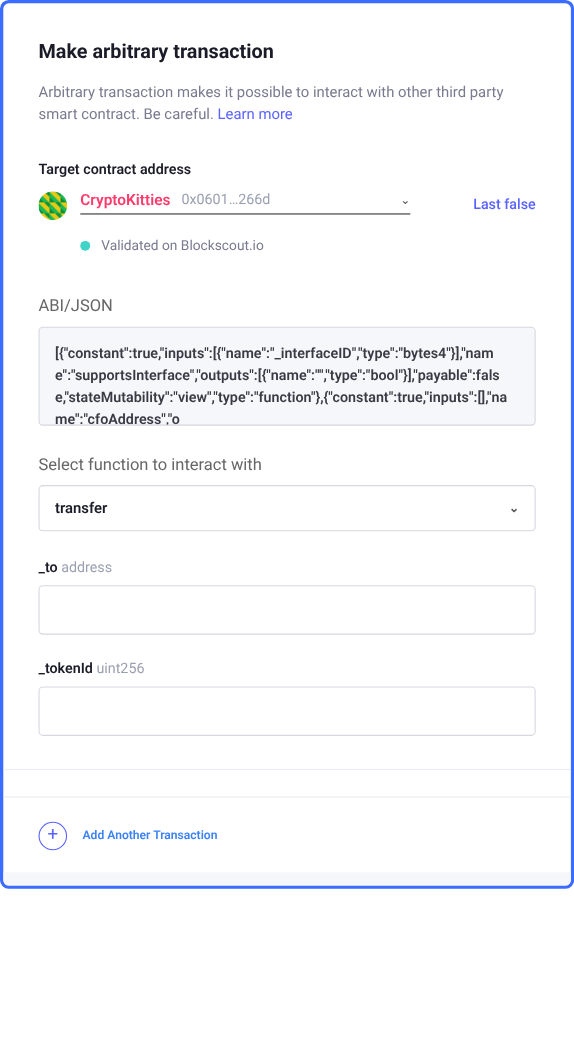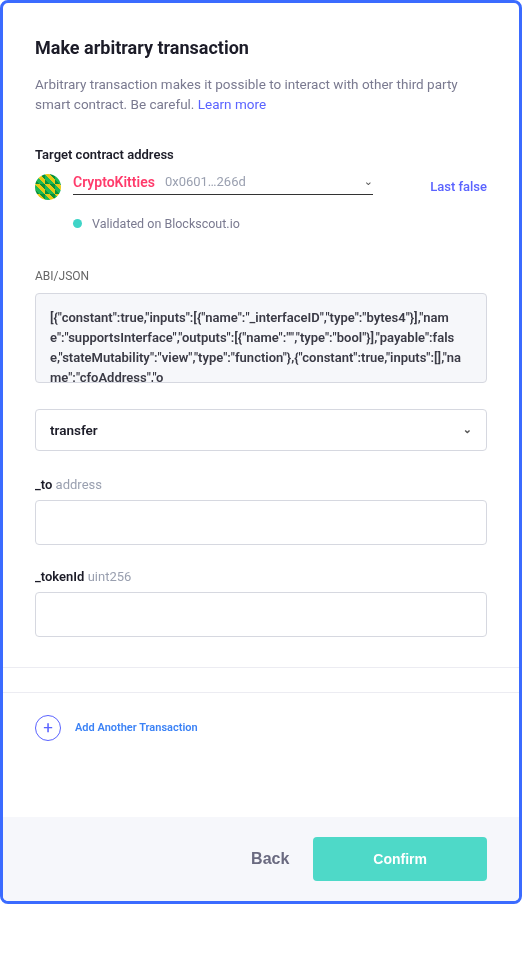--- a/index.html
+++ b/index.html
@@ -10,21 +10,21 @@
     body {
       font-family: -apple-system, BlinkMacSystemFont, "Segoe UI", Roboto, sans-serif;
       background: #fff;
       width: 522px;
       height: 960px;
     }
     .frame {
       border: 3px solid #3b6bff;
       border-radius: 8px;
       width: 522px;
-      height: 904px;
+      height: 808px;
       display: flex;
       flex-direction: column;
       overflow: hidden;
     }
     .content {
       padding: 34px 32px 0 32px;
       flex: 1;
       display: flex;
       flex-direction: column;
     }
@@ -114,21 +114,21 @@
       height: 9px;
       border-radius: 50%;
       background: #3fd4c7;
       margin-right: 10px;
     }
     .validated-text {
       font-size: 12.5px;
       color: #7a7a90;
     }
     .section-label {
-      font-size: 12px;
+      font-size: 15px;
       font-weight: 400;
       color: #666;
       margin-bottom: 10px;
       display: block;
     }
     .abi-box {
       border: 1px solid #d6d8e0;
       background: #f6f7fa;
       border-radius: 4px;
       padding: 14px 14px;
@@ -263,20 +263,21 @@
     </div>
 
     <div class="validated-row">
       <span class="dot"></span>
       <span class="validated-text">Validated on Blockscout.io</span>
     </div>
 
     <label class="section-label">ABI/JSON</label>
     <div class="abi-box">[{"constant":true,"inputs":[{"name":"_interfaceID","type":"bytes4"}],"name":"supportsInterface","outputs":[{"name":"","type":"bool"}],"payable":false,"stateMutability":"view","type":"function"},{"constant":true,"inputs":[],"name":"cfoAddress","o</div>
 
+    <label class="section-label">Select function to interact with</label>
     <div class="select-box">
       <span>transfer</span>
       <span class="chevron">⌄</span>
     </div>
 
     <div class="param-label">
       <span class="param-name">_to</span>
       <span class="param-type">address</span>
     </div>
     <input class="text-input" type="text" style="">

